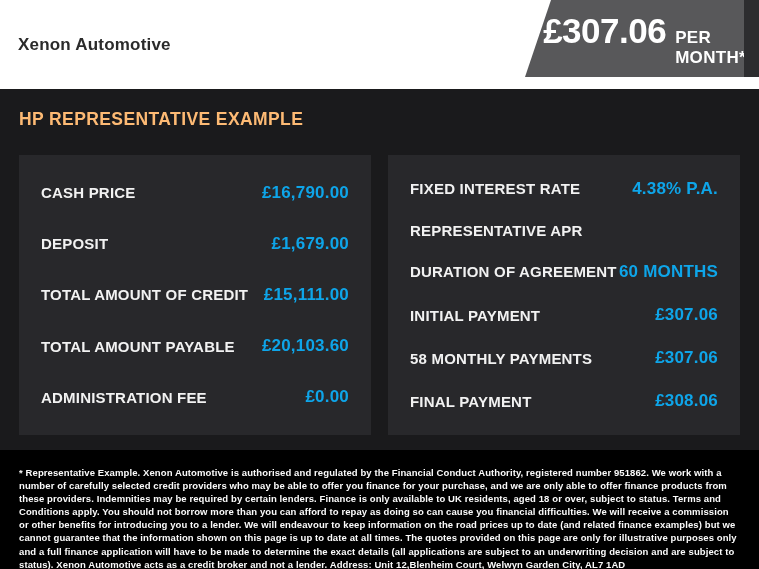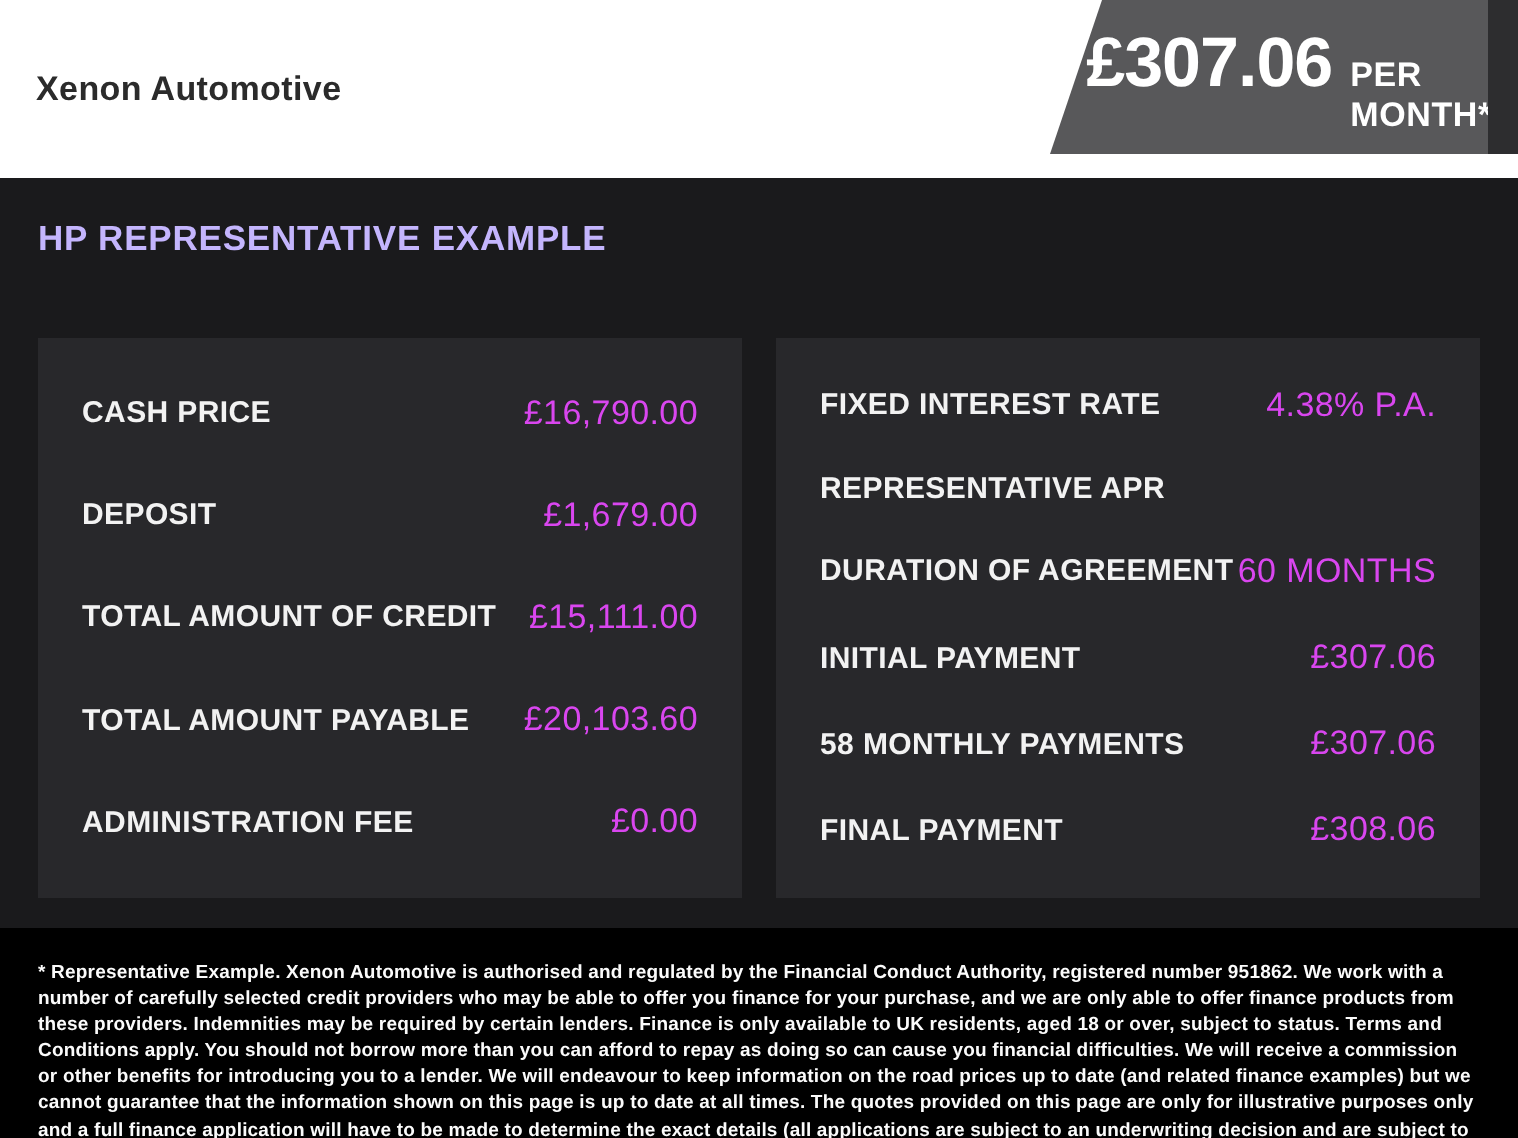--- a/index.html
+++ b/index.html
@@ -29,37 +29,37 @@
     display:flex; justify-content:center; align-items:baseline;
     padding-left:20px; color:#ffffff;
   }
   .price-banner{ align-items:center; }
   .price-inner{ display:flex; align-items:baseline; transform:translateY(1px); }
   .price-amount{ font-size:35px; font-weight:bold; letter-spacing:-0.5px; }
   .price-period{ font-size:17px; font-weight:bold; margin-left:9px; letter-spacing:.3px; }
   
   .section-title{
     margin:20px 0 0 19px;
-    font-size:17.5px; font-weight:bold; color:#c4b5fd; letter-spacing:.4px;
+    font-size:17.5px; font-weight:bold; color:#fdba74; letter-spacing:.4px;
     line-height:20px;
   }
   
-  .panels{ display:flex; gap:17px; margin:40px 19px 0 19px; height:280px; flex:none; }
+  .panels{ display:flex; gap:17px; margin:26px 19px 0 19px; height:280px; flex:none; }
   .panel{
     flex:1; background:#28282b;
     display:flex; flex-direction:column; justify-content:space-around;
     padding:12px 22px;
   }
   .frow{ display:flex; justify-content:space-between; align-items:center; }
   .frow .label{
     font-size:15px; font-weight:bold; color:#f2f2f2; letter-spacing:.2px;
     white-space:nowrap;
   }
   .frow .value{
-    font-size:17px; font-weight:normal; color:#d946ef; letter-spacing:.2px;
+    font-size:17px; font-weight:bold; color:#0ea5e9; letter-spacing:.2px;
     white-space:nowrap;
   }
   
   .disclaimer{
     margin-top:15px; flex:1; background:#000000;
     padding:16px 20px 0 19px;
   }
   .disclaimer p{
     width:718px;
     font-size:9.5px; font-weight:bold; color:#fbfbfb;

